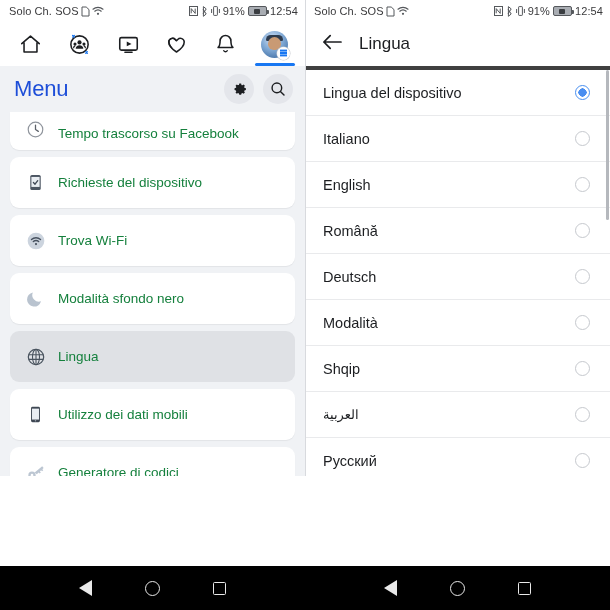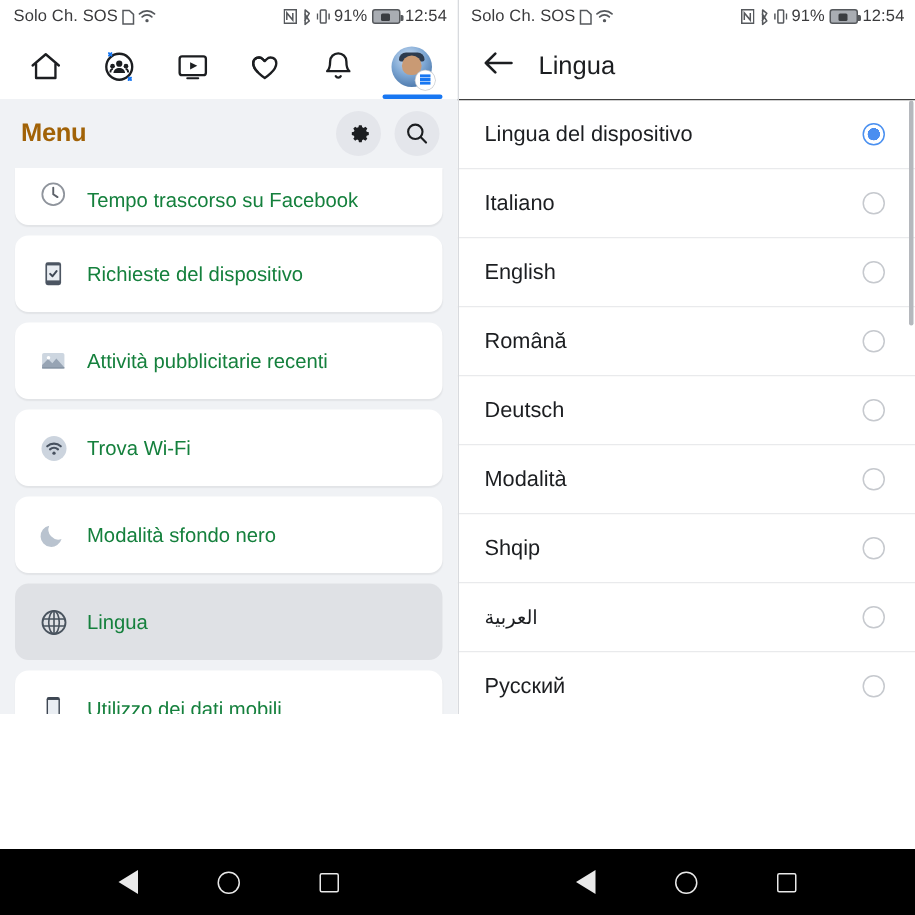--- a/index.html
+++ b/index.html
@@ -76,21 +76,21 @@
   .avatar .badge span{
     display:block; width:7px; height:1.2px; background:#1877f2;
     box-shadow:0 -2.4px 0 #1877f2, 0 2.4px 0 #1877f2;
   }
 
   
   .menuhead{
     height:46px; display:flex; align-items:center; padding:0 12px 0 14px;
     background:#f0f2f5;
   }
-  .menutitle{ font-size:17px; font-weight:bold; color:#a16207; letter-spacing:-0.2px; }
+  .menutitle{ font-size:22px; font-weight:normal; color:#1d4ed8; letter-spacing:-0.2px; }
   .headbtns{ margin-left:auto; display:flex; gap:9px; }
   .circbtn{
     width:30px; height:30px; border-radius:50%; background:#e4e6eb;
     display:flex; align-items:center; justify-content:center;
   }
 
   
   .menulist{ padding:0 10px; position:relative; }
   .card{
     background:#ffffff; border-radius:9px; height:51px;
@@ -110,21 +110,21 @@
   .stub i{ display:block; width:5px; height:5px; background:#b9bec6; margin-right:3px; }
 
   
   .lhead{
     height:44px; display:flex; align-items:center; padding:0 16px;
     background:#ffffff; gap:16px;
   }
   .lhead .t{ font-size:17px; color:#1c1e21; }
 
   
-  .langlist{ position:relative; border-top:1px solid #404040; }
+  .langlist{ position:relative; border-top:4px solid #404040; }
   .langrow{
     height:46px; display:flex; align-items:center;
     padding:0 20px 0 18px; border-bottom:1px solid #e9eaec; background:#fff;
   }
   .langrow .name{ font-size:14.5px; color:#1c1e21; }
   .langrow .name.rtl{ direction:rtl; font-size:13px; }
   .radio{
     margin-left:auto; width:15px; height:15px; border-radius:50%;
     border:1.4px solid #c6c9ce; background:#fff;
   }
@@ -286,31 +286,20 @@
         <div class="ic">
           <svg width="19" height="19" viewBox="0 0 24 24">
               <rect x="5.4" y="2.4" width="13.2" height="19.2" rx="2" fill="#4c5562"></rect>
               <rect x="6.8" y="5" width="10.4" height="12.6" fill="#e9edf2"></rect>
               <path d="M9.4 12.1l2 2 3.4-4.4" stroke="#3f4855" stroke-width="1.7" fill="none" stroke-linecap="round" stroke-linejoin="round"></path>
             </svg>
         </div>
         <div class="lbl">Richieste del dispositivo</div>
       </div>
 
-      <div class="card">
-        <div class="ic">
-          <svg width="19" height="19" viewBox="0 0 24 24">
-              <rect x="2.6" y="5.4" width="18.8" height="13.2" rx="1.6" fill="#cdd6e0"></rect>
-              <path d="M2.6 15.6l5-5 3.6 3.6 3.4-4 6.8 7.4v0.4H2.6z" fill="#97a4b4"></path>
-              <circle cx="8" cy="9.4" r="1.5" fill="#ffffff"></circle>
-              <rect x="2.6" y="17.6" width="18.8" height="1" fill="#7f8d9e"></rect>
-            </svg>
-        </div>
-        <div class="lbl">Attività pubblicitarie recenti</div>
-      </div>
 
       <div class="card">
         <div class="ic">
           <svg width="20" height="20" viewBox="0 0 24 24">
               <circle cx="12" cy="12" r="10" fill="#ccd4de"></circle>
               <path d="M6.6 10.2a8 8 0 0110.8 0" stroke="#47515f" stroke-width="1.7" fill="none" stroke-linecap="round"></path>
               <path d="M8.8 12.7a4.8 4.8 0 016.4 0" stroke="#47515f" stroke-width="1.7" fill="none" stroke-linecap="round"></path>
               <circle cx="12" cy="15.7" r="1.3" fill="#47515f"></circle>
             </svg>
         </div>

